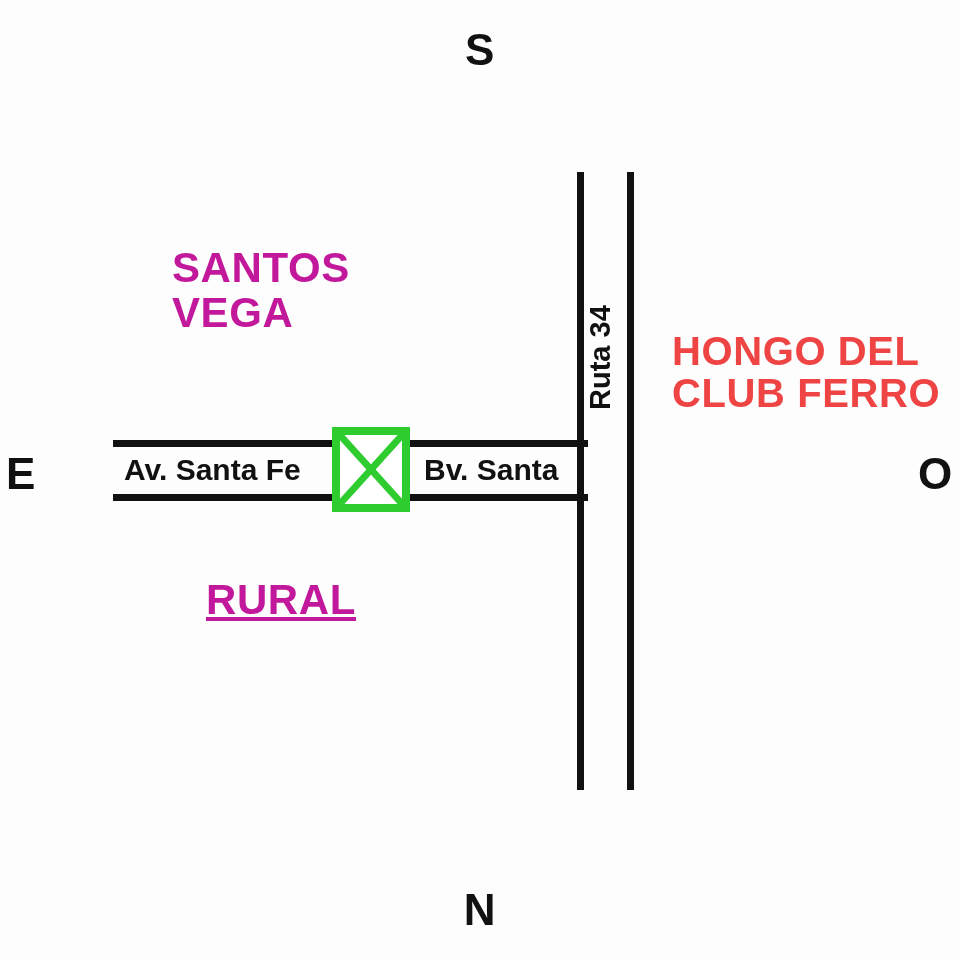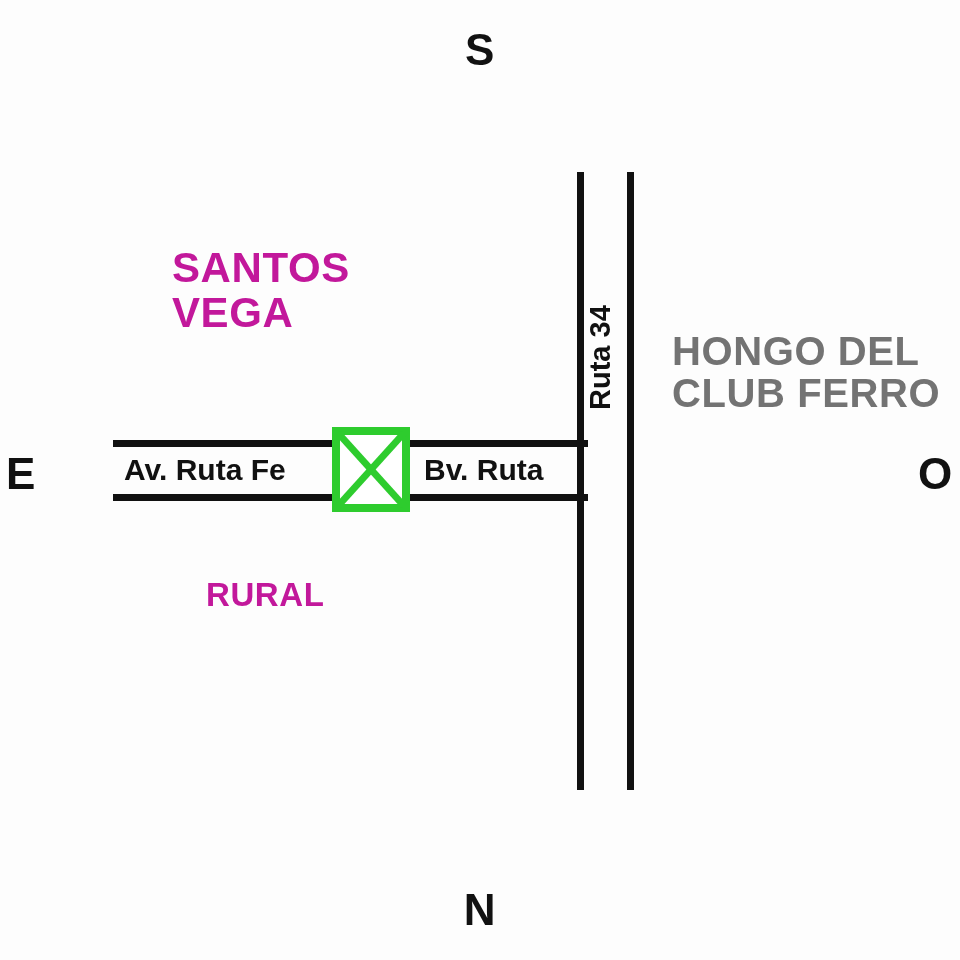--- a/index.html
+++ b/index.html
@@ -84,21 +84,22 @@
     letter-spacing: 0.6px;
     white-space: pre-line;
   }
   #zone-santos-vega {
     left: 172px; top: 246px;
     font-size: 42px;
     width: 196px;
   }
   #zone-rural {
     left: 206px; top: 578px;
-    font-size: 33px;
+    font-size: 42px;
+    text-decoration: underline;
   }
   #zone-hongo-club-ferro {
     left: 672px; top: 330px;
     font-size: 40px;
     text-align: left;
   }
 </style>
 </head>
 <body>
 
@@ -111,35 +112,35 @@
   <div class="compass" id="compass-e">E</div>
 
   <div class="compass" id="compass-o">O</div>
 
   <div class="road-line" id="road-h-top"></div>
   <div class="road-line" id="road-h-bottom"></div>
 
   <div class="road-line" id="road-v-left"></div>
   <div class="road-line" id="road-v-right"></div>
 
-  <div class="street-label" id="label-av-santa-fe">Av. Ruta Fe</div>
+  <div class="street-label" id="label-av-santa-fe">Av. Santa Fe</div>
 
-  <div class="street-label" id="label-bv-roca">Bv. Ruta</div>
+  <div class="street-label" id="label-bv-roca">Bv. Santa</div>
 
   <div class="street-label" id="label-ruta-34">Ruta 34</div>
 
   <div id="intersection-marker">
     <svg viewBox="0 0 78 85" xmlns="http://www.w3.org/2000/svg">
       <rect x="4" y="4" width="70" height="77" fill="#ffffff" stroke="#2ecc2e" stroke-width="8"></rect>
       <line x1="6" y1="6" x2="72" y2="79" stroke="#2ecc2e" stroke-width="7"></line>
       <line x1="72" y1="6" x2="6" y2="79" stroke="#2ecc2e" stroke-width="7"></line>
     </svg>
   </div>
 
   <div class="zone-label" id="zone-santos-vega" style="color:#c2189b">SANTOS
 VEGA</div>
 
   <div class="zone-label" id="zone-rural" style="color:#c2189b">RURAL</div>
 
-  <div class="zone-label" id="zone-hongo-club-ferro" style="color:#737373">HONGO DEL
+  <div class="zone-label" id="zone-hongo-club-ferro" style="color:#ef4444">HONGO DEL
 CLUB FERRO</div>
 
 </div>
 
 </body></html>

